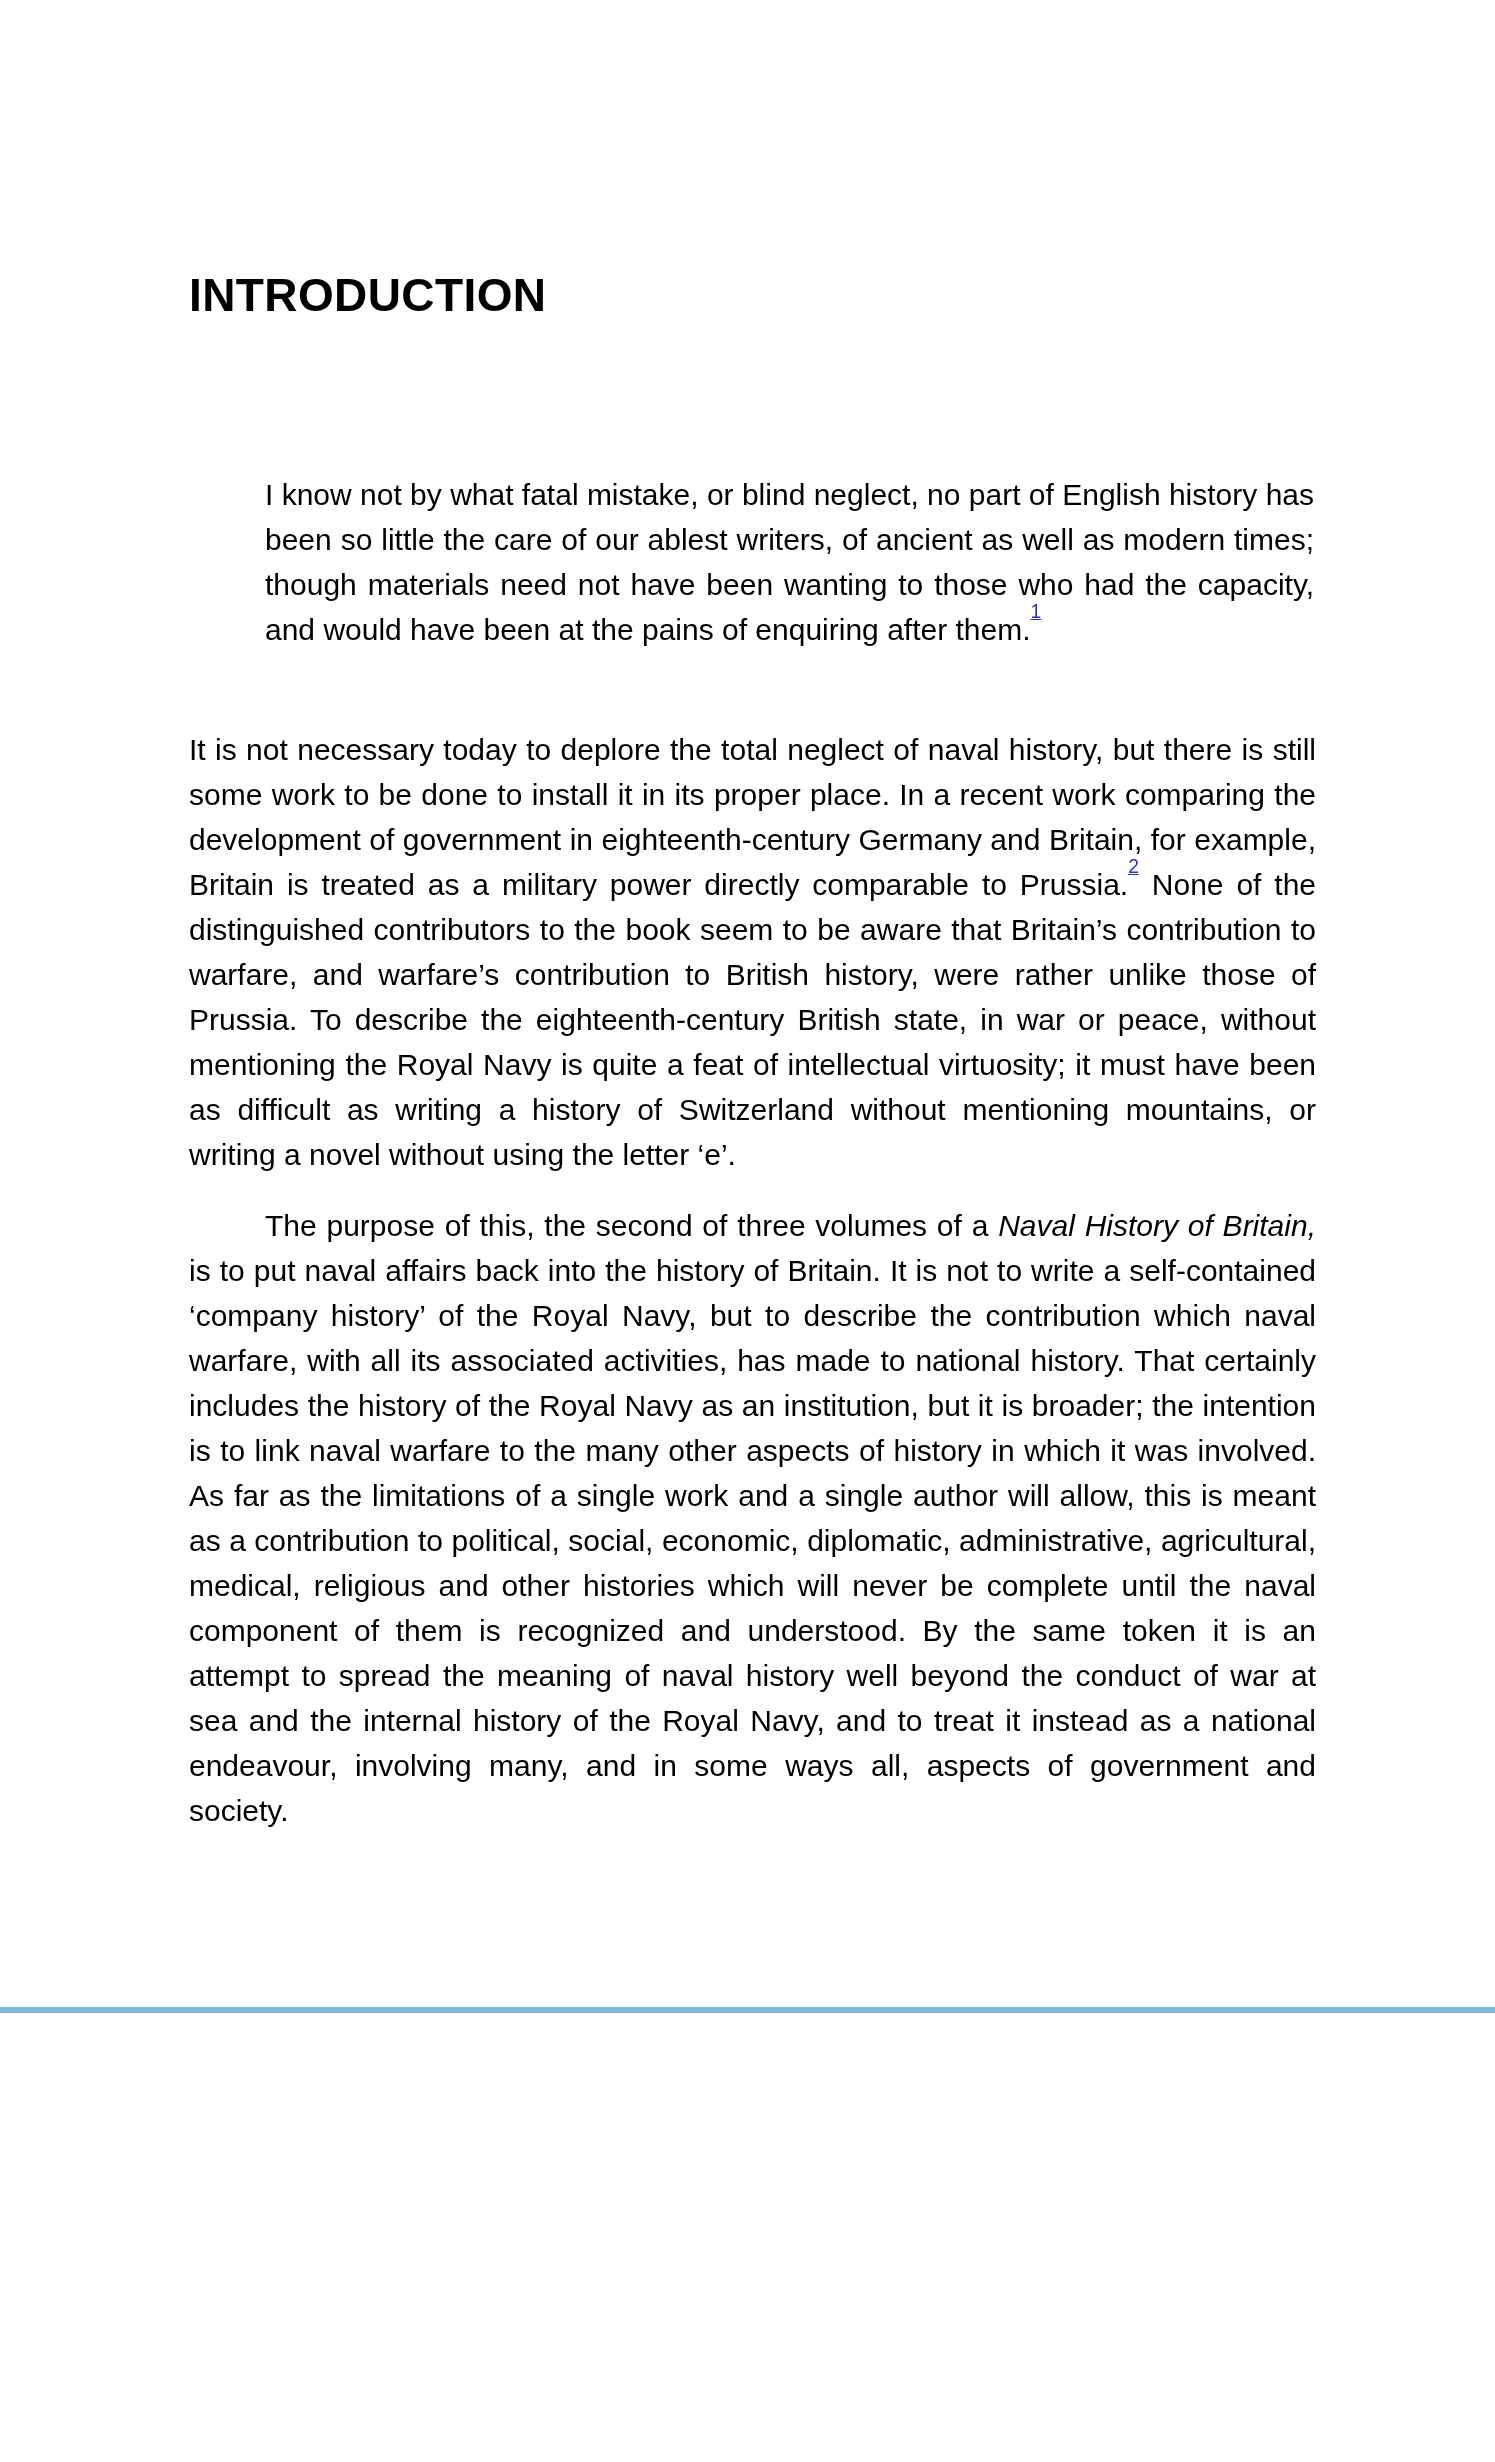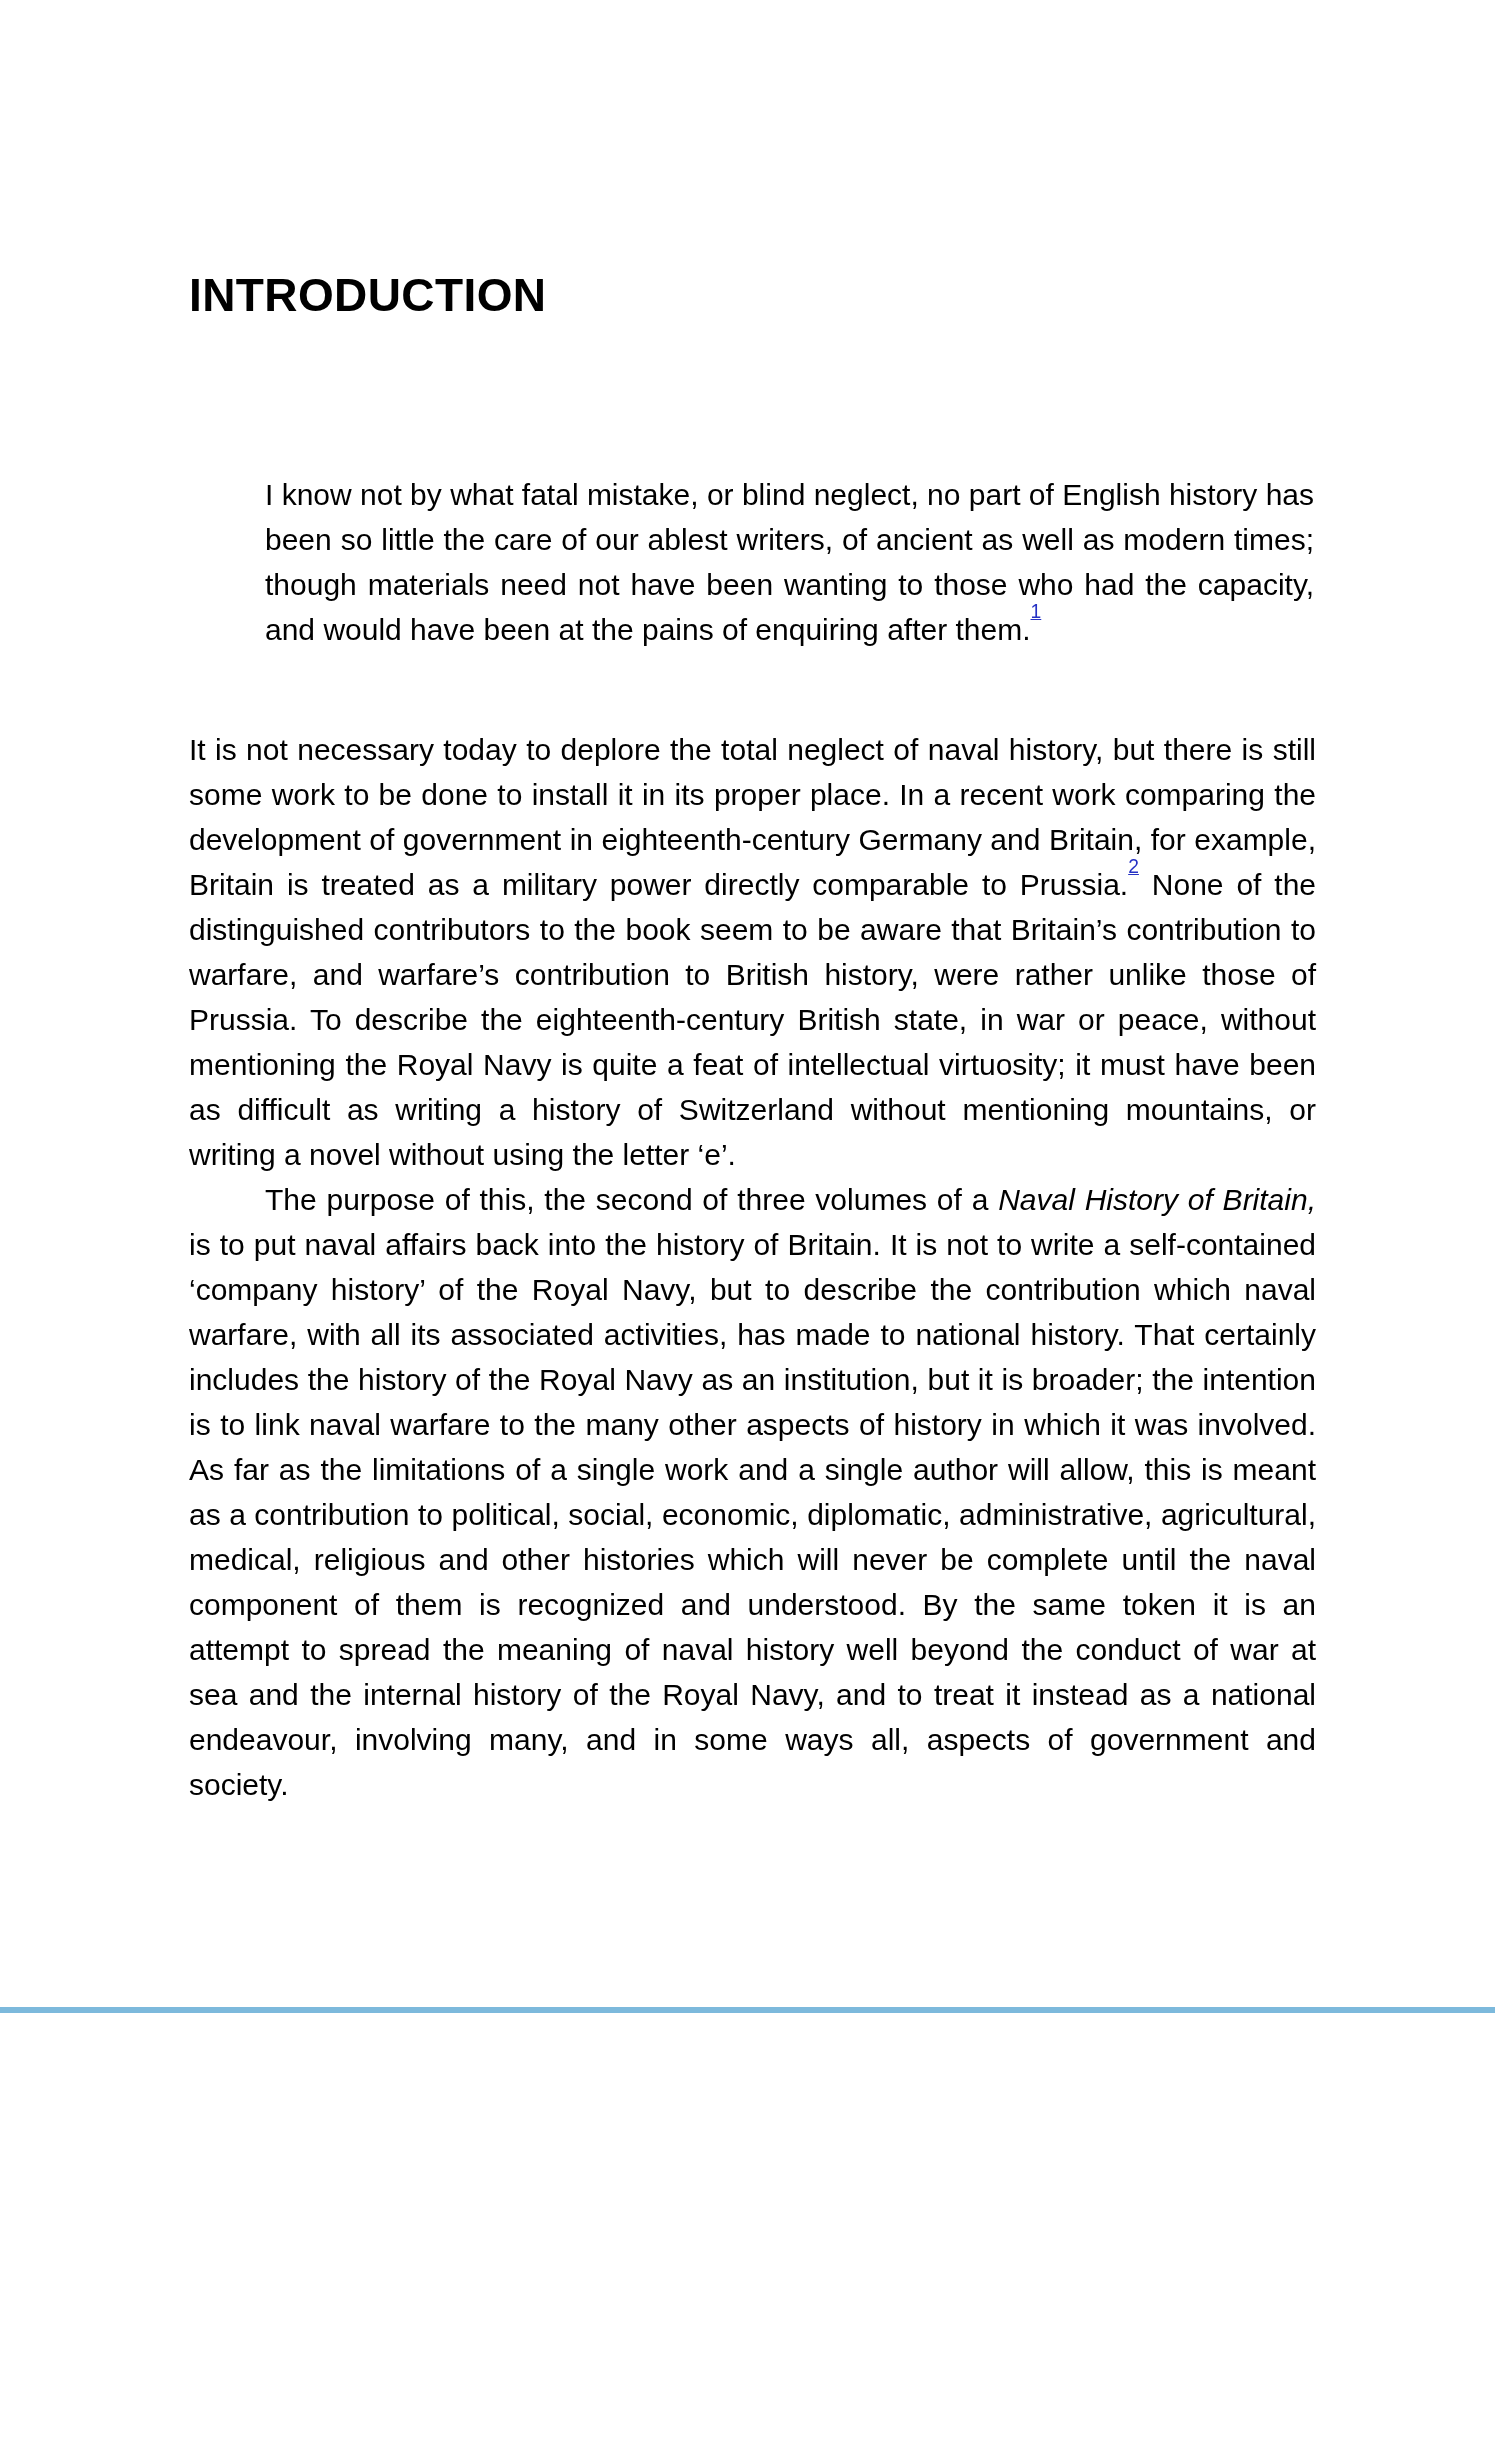--- a/index.html
+++ b/index.html
@@ -36,21 +36,21 @@
     line-height: 45px;
     text-align: justify;
     margin: 0;
     padding: 0;
   }
 
   blockquote.quote {
     margin: 42px 2px 75px 76px;
   }
 
-  p.indented { text-indent: 76px; }
+  p.indented { text-indent: 76px; margin-top: 26px; }
 
   .fn {
     color: #2531c4;
     font-size: 19.3px;
     text-decoration: underline;
     position: relative;
     top: -0.55em;
     line-height: 0;
     cursor: pointer;
   }

